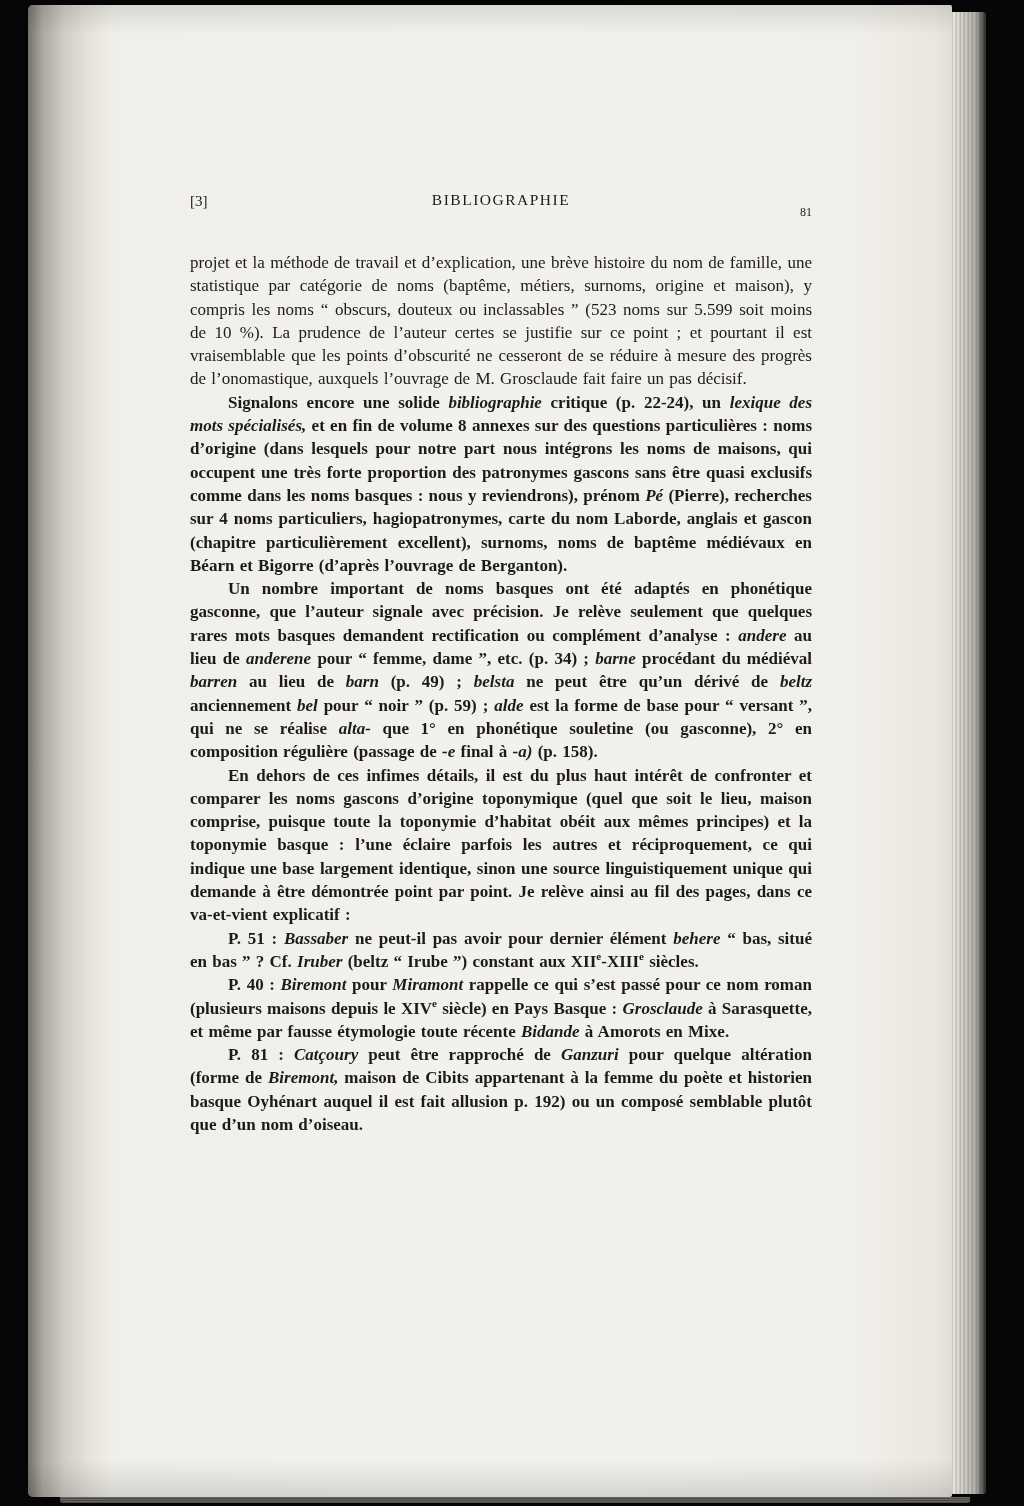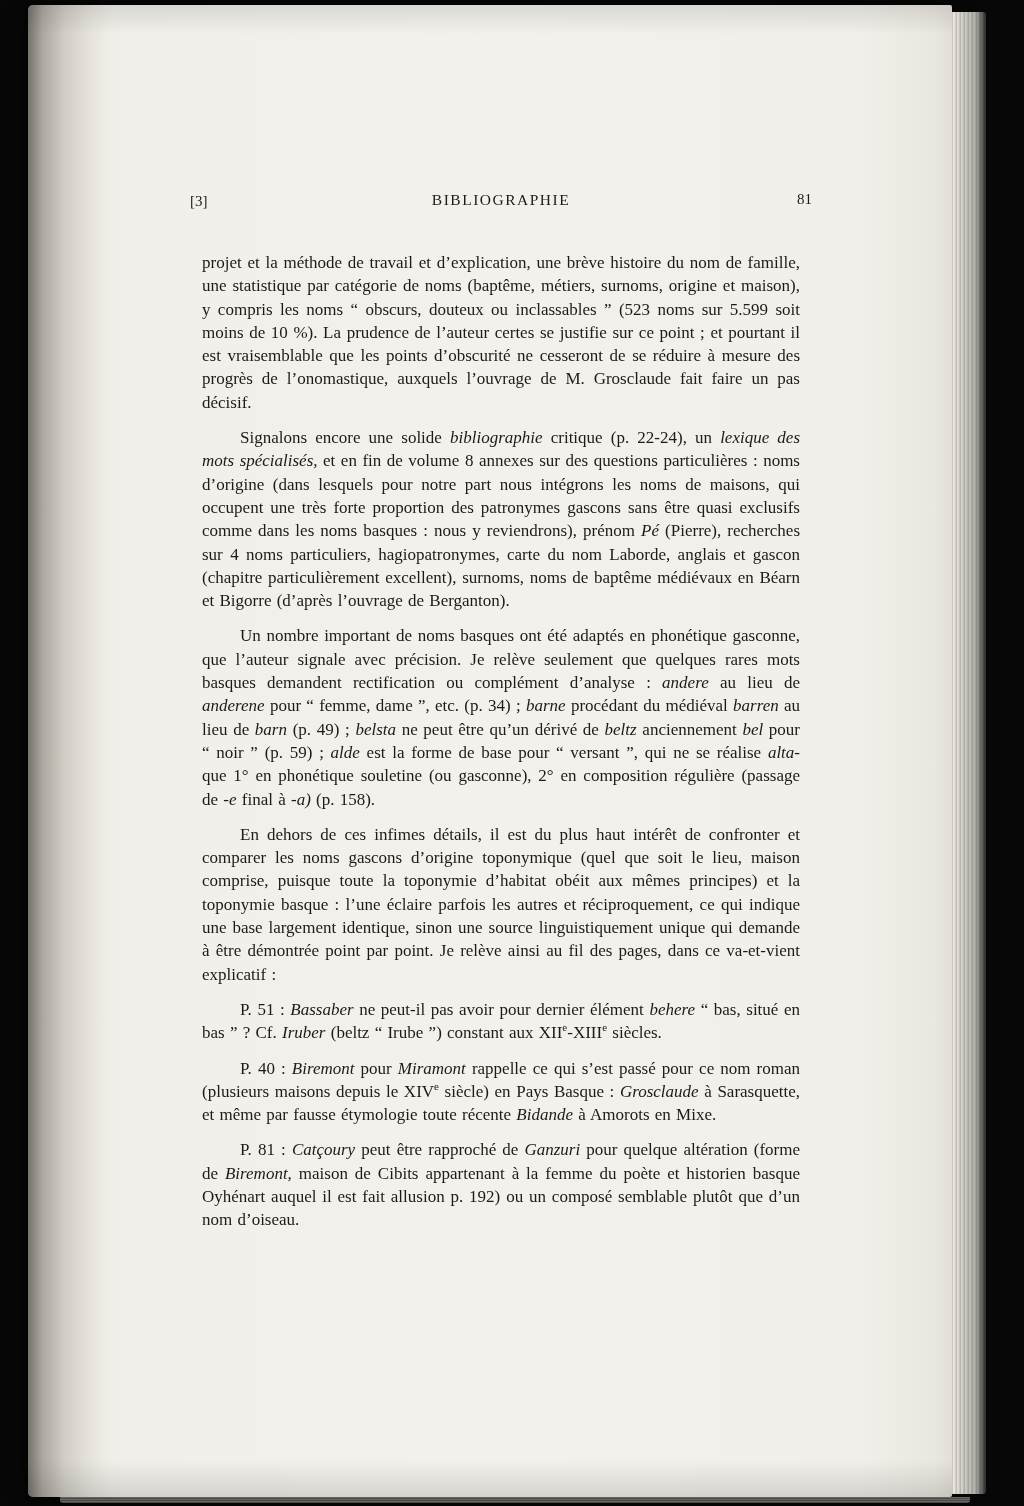--- a/index.html
+++ b/index.html
@@ -97,31 +97,31 @@
     position: absolute; left: 0; top: 2px;
     font-size: 15px;
   }
   .running-head .center {
     position: absolute; left: 0; right: 0; top: 0;
     text-align: center;
     letter-spacing: 1.5px;
     font-size: 15.5px;
   }
   .running-head .right {
-    position: absolute; right: 0; top: 0;
-    font-size: 15px;
+    position: absolute; right: 0; top: 14px;
+    font-size: 12px;
   }
   .body-text p {
-    margin: 12px;
+    margin: 0;
     font-size: 17px;
     line-height: 23.3px;
     text-align: justify;
     word-spacing: 1px;
   }
-  .body-text p.indent { text-indent: 38px; }
+  .body-text p.indent { text-indent: 38px; font-weight: bold; }
   .body-text i { font-style: italic; }
   .body-text sup {
     font-size: 11px;
     line-height: 0;
     vertical-align: super;
   }
 </style>
 </head>
 <body>
 

